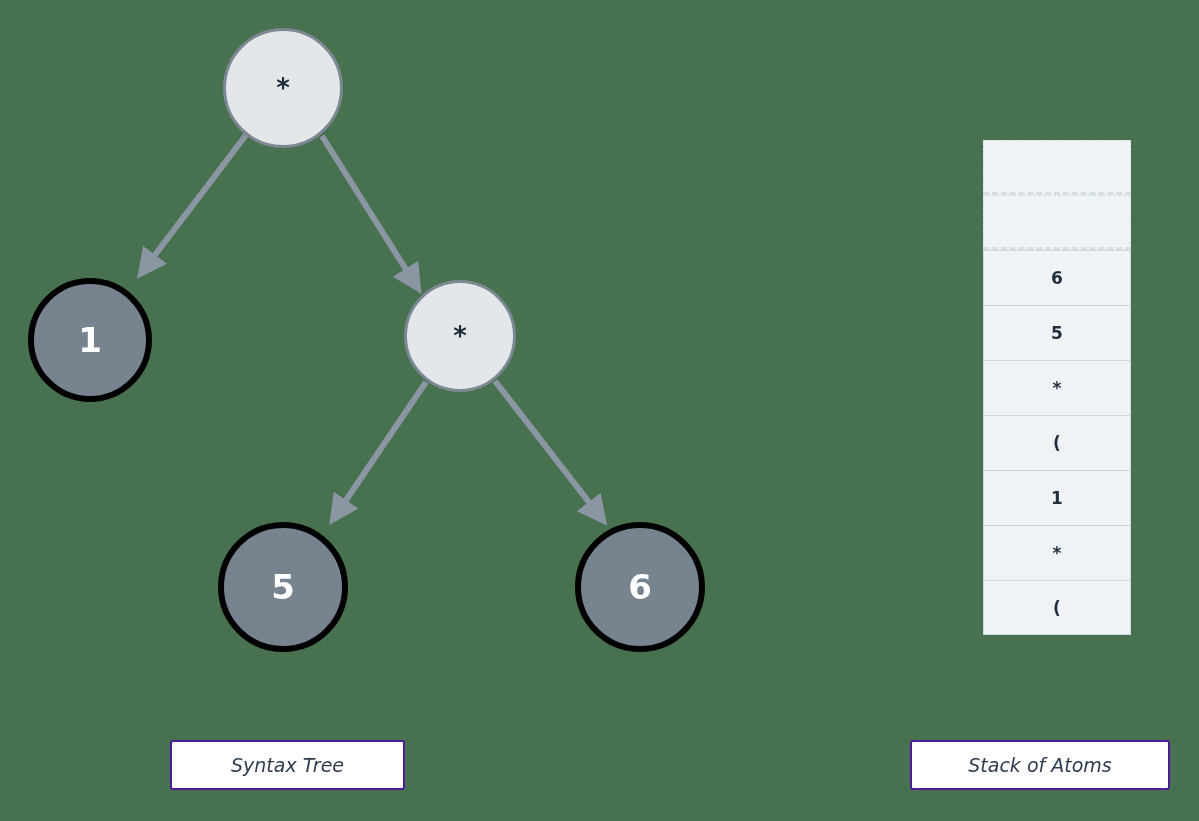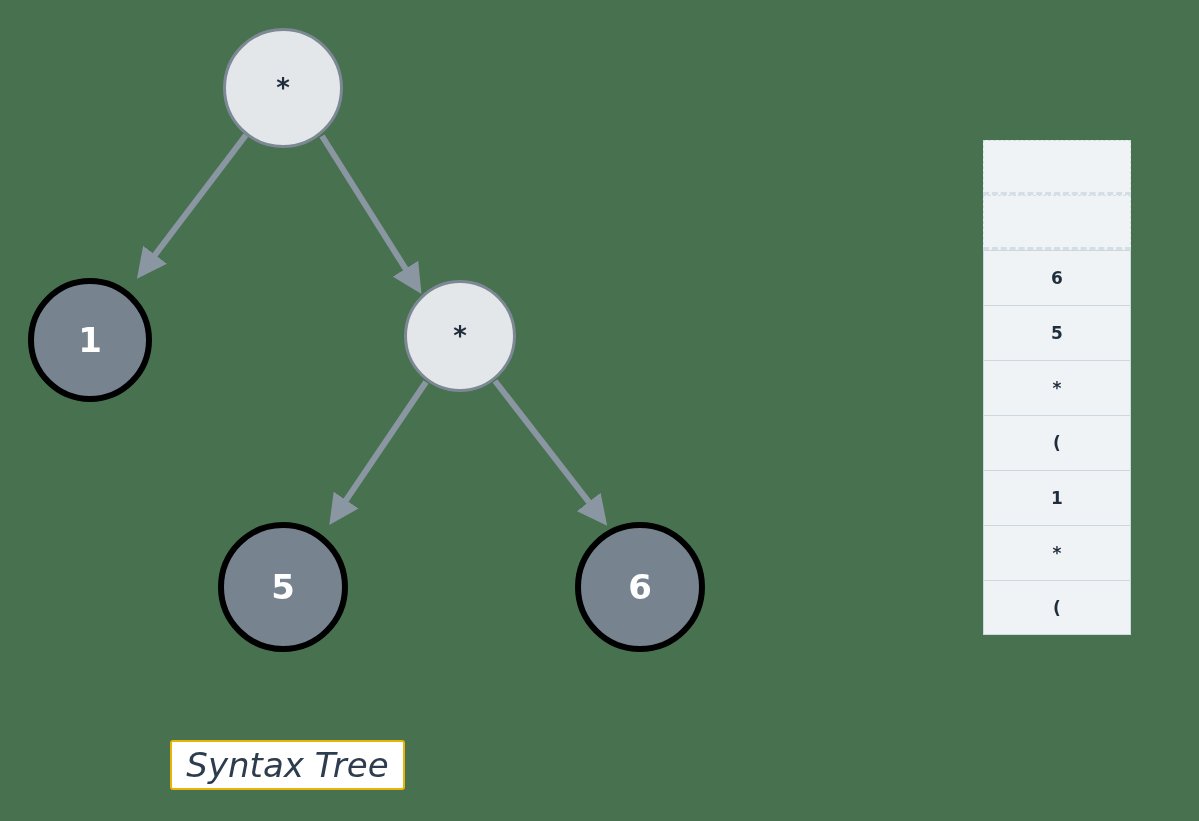--- a/index.html
+++ b/index.html
@@ -86,27 +86,27 @@
     background: #eff3f5;
   }
   .stack-cell.empty + .stack-cell.empty { }
   .stack-cell.empty:last-of-type { }
 
   
   .caption {
     position: absolute;
     height: 50px;
     background: #ffffff;
-    border: 2px solid #eab308;
+    border: 2px solid #4c1d95;
     border-radius: 3px;
     display: flex;
     align-items: center;
     justify-content: center;
     font-style: italic;
-    font-size: 34px;
+    font-size: 19px;
     color: #2d3c4e;
     box-sizing: border-box;
   }
   #caption-tree  { left: 170px;  top: 740px; width: 235px; }
   #caption-stack { left: 910px;  top: 740px; width: 260px; }
 </style>
 </head>
 <body>
 
 <div id="stage">
@@ -152,14 +152,15 @@
       <div class="stack-cell">5</div>
       <div class="stack-cell">*</div>
       <div class="stack-cell">(</div>
       <div class="stack-cell">1</div>
       <div class="stack-cell">*</div>
       <div class="stack-cell">(</div>
     </div>
 
   <div class="caption" id="caption-tree">Syntax Tree</div>
 
+  <div class="caption" id="caption-stack">Stack of Atoms</div>
 
 </div>
 
 </body></html>

